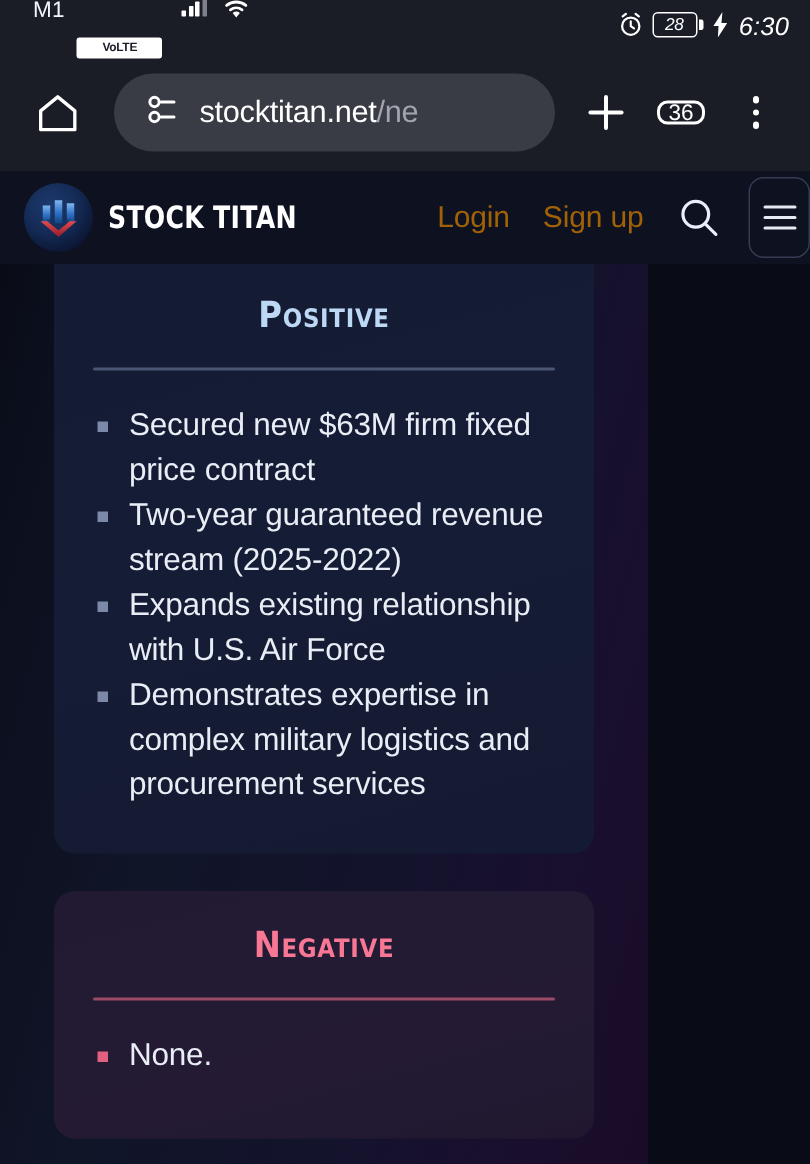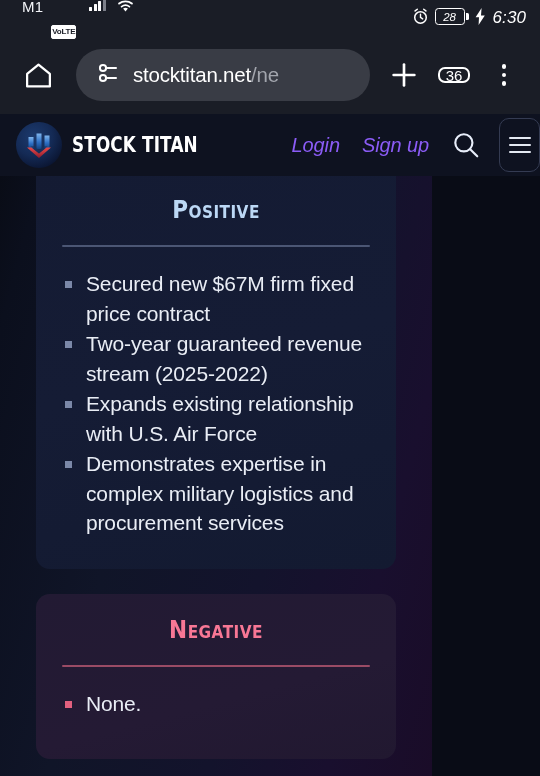--- a/index.html
+++ b/index.html
@@ -36,21 +36,21 @@
     font-size: 15px;
     letter-spacing: .2px;
     color: #f2f4f8;
   }
   .volte-badge {
     border: 1.5px solid #ffffff;
     border-radius: 2px;
     font-size: 8px;
     font-weight: bold;
     line-height: 1;
-    padding: 2px 0;
+    padding: 2px 16px;
     letter-spacing: -.2px;
     background: #ffffff;
     color: #1a1d26;
     font-family: "Liberation Sans", sans-serif;
     margin-left: 1px;
     margin-top: 27px;
   }
 
   .signal-bars {
     display: flex;
@@ -168,24 +168,23 @@
     font-size: 20.5px;
     letter-spacing: .2px;
     color: #ffffff;
     margin-left: 10px;
     transform: scaleX(0.82);
     transform-origin: left center;
     white-space: nowrap;
   }
   .nav-link {
     font-size: 20px;
-    color: #8b5cf6;
+    color: #a16207;
     white-space: nowrap;
     letter-spacing: -.1px;
-    font-style: italic;
   }
   #nav-login { margin-left: 66px; }
   #nav-signup { margin-left: 22px; }
   .search-btn { margin-left: 22px; display: flex; align-items: center; }
   .menu-btn {
     margin-left: 18px;
     width: 56px;
     height: 54px;
     border: 1.5px solid #343b52;
     border-radius: 10px;
@@ -397,21 +396,21 @@
       </span>
   </span>
 </div>
 
 <div id="page-scroll">
 
   <section class="card card-positive">
     <div class="card-title title-positive nudge-title">Positive</div>
     <div class="divider divider-positive"></div>
     <ul class="bullets bullets-positive">
-      <li>Secured new $67M firm fixed price contract</li>
+      <li>Secured new $63M firm fixed price contract</li>
       <li>Two-year guaranteed revenue stream (2025-2022)</li>
       <li>Expands existing relationship with U.S. Air Force</li>
       <li>Demonstrates expertise in complex military logistics and procurement services</li>
     </ul>
   </section>
 
   <section class="card card-negative">
     <div class="card-title title-negative">Negative</div>
     <div class="divider divider-negative"></div>
     <ul class="bullets bullets-negative">

